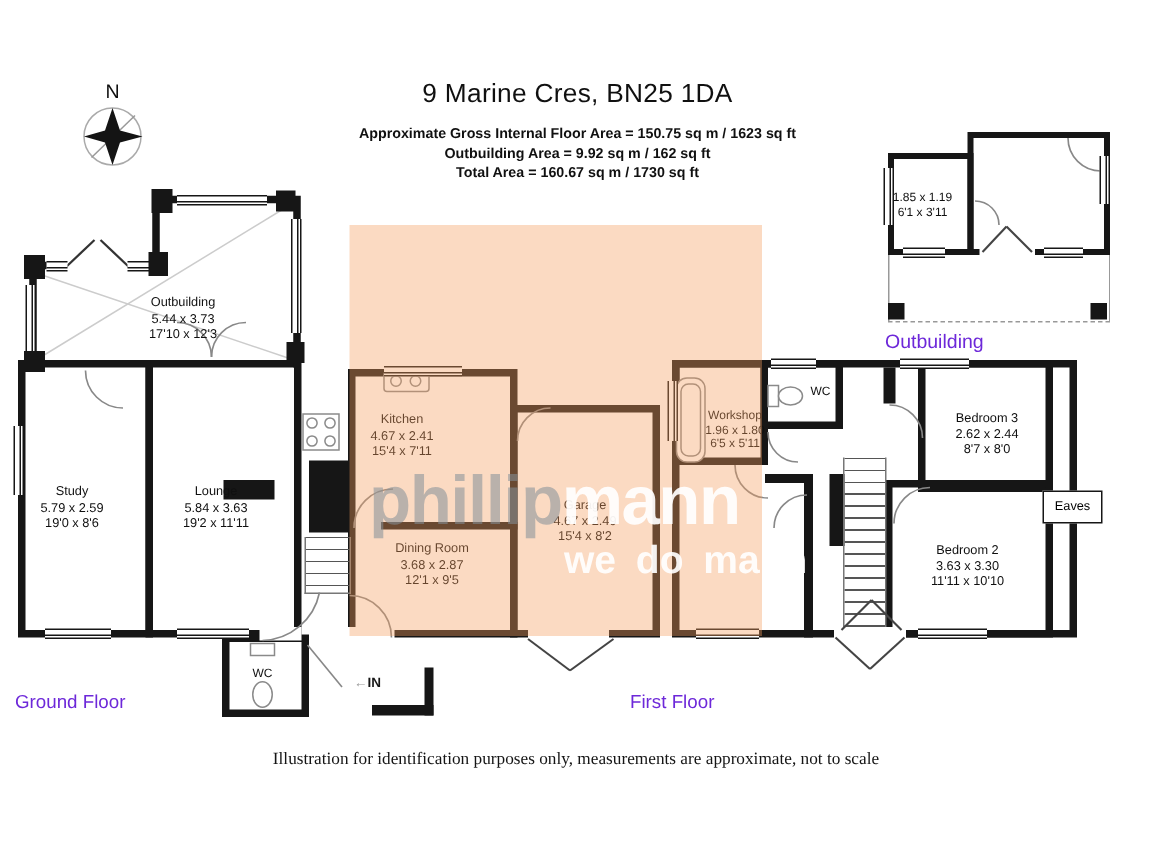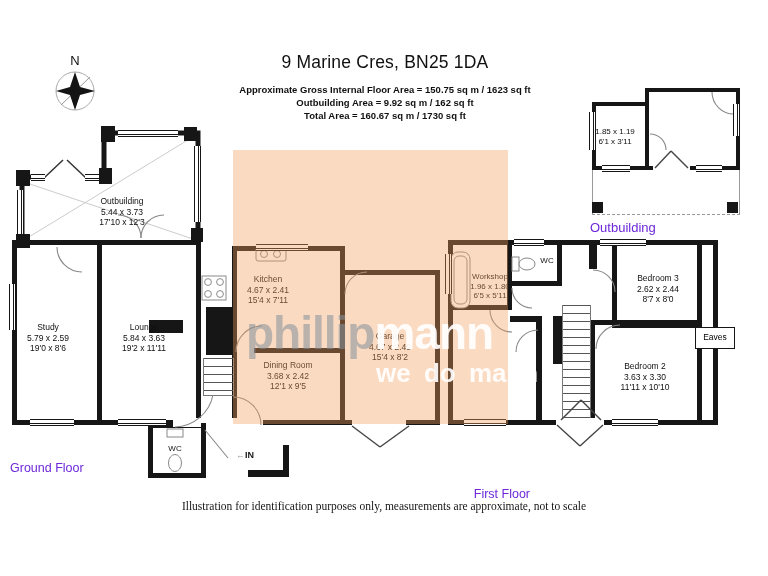--- a/index.html
+++ b/index.html
@@ -200,21 +200,21 @@
     <div>5.84 x 3.63</div>
     <div>19'2 x 11'11</div>
   </div>
   <div class="rlabel" style="left:228px;top:274px;width:80px;">
     <div>Kitchen</div>
     <div>4.67 x 2.41</div>
     <div>15'4 x 7'11</div>
   </div>
   <div class="rlabel" style="left:243px;top:360px;width:90px;">
     <div>Dining Room</div>
-    <div>3.68 x 2.42</div>
+    <div>3.68 x 2.87</div>
     <div>12'1 x 9'5</div>
   </div>
   <div class="rlabel" style="left:350px;top:331px;width:80px;">
     <div>Garage</div>
     <div>4.67 x 2.49</div>
     <div>15'4 x 8'2</div>
   </div>
   <div class="rlabel" style="left:163px;top:444px;width:24px;font-size:8px;">WC</div>
 
   <div class="rlabel" style="left:460px;top:272px;width:60px;font-size:8px;line-height:9.5px;">
@@ -232,21 +232,21 @@
     <div>Bedroom 3</div>
     <div>2.62 x 2.44</div>
     <div>8'7 x 8'0</div>
   </div>
   <div class="rlabel" style="left:584px;top:127px;width:62px;font-size:8px;line-height:10px;">
     <div>1.85 x 1.19</div>
     <div>6'1 x 3'11</div>
   </div>
 
   <div class="floor-label" style="left:10px;top:461px;">Ground Floor</div>
-  <div class="floor-label" style="left:420px;top:461px;width:110px;text-align:right;margin-top:26px;">First Floor</div>
+  <div class="floor-label" style="left:420px;top:461px;width:110px;text-align:left;">First Floor</div>
   <div class="floor-label" style="left:590px;top:220px;font-size:13px;">Outbuilding</div>
   <div class="in-label" style="left:236px;top:450px;text-align:right;">
     <span class="in-arrow">←</span><span>IN</span>
   </div>
 
   <div class="overlay" style="left: 233px; top: 150px; width: 275px; height: 274px; background: rgba(244, 158, 95, 0.38);"></div>
 
   <div class="wm" style="left:246px;top:310px;">
     <span style="color: rgba(132, 143, 153, 0.55); text-align: right;">phillip</span><span style="color: rgba(255, 255, 255, 0.92);">mann</span>
   </div>

